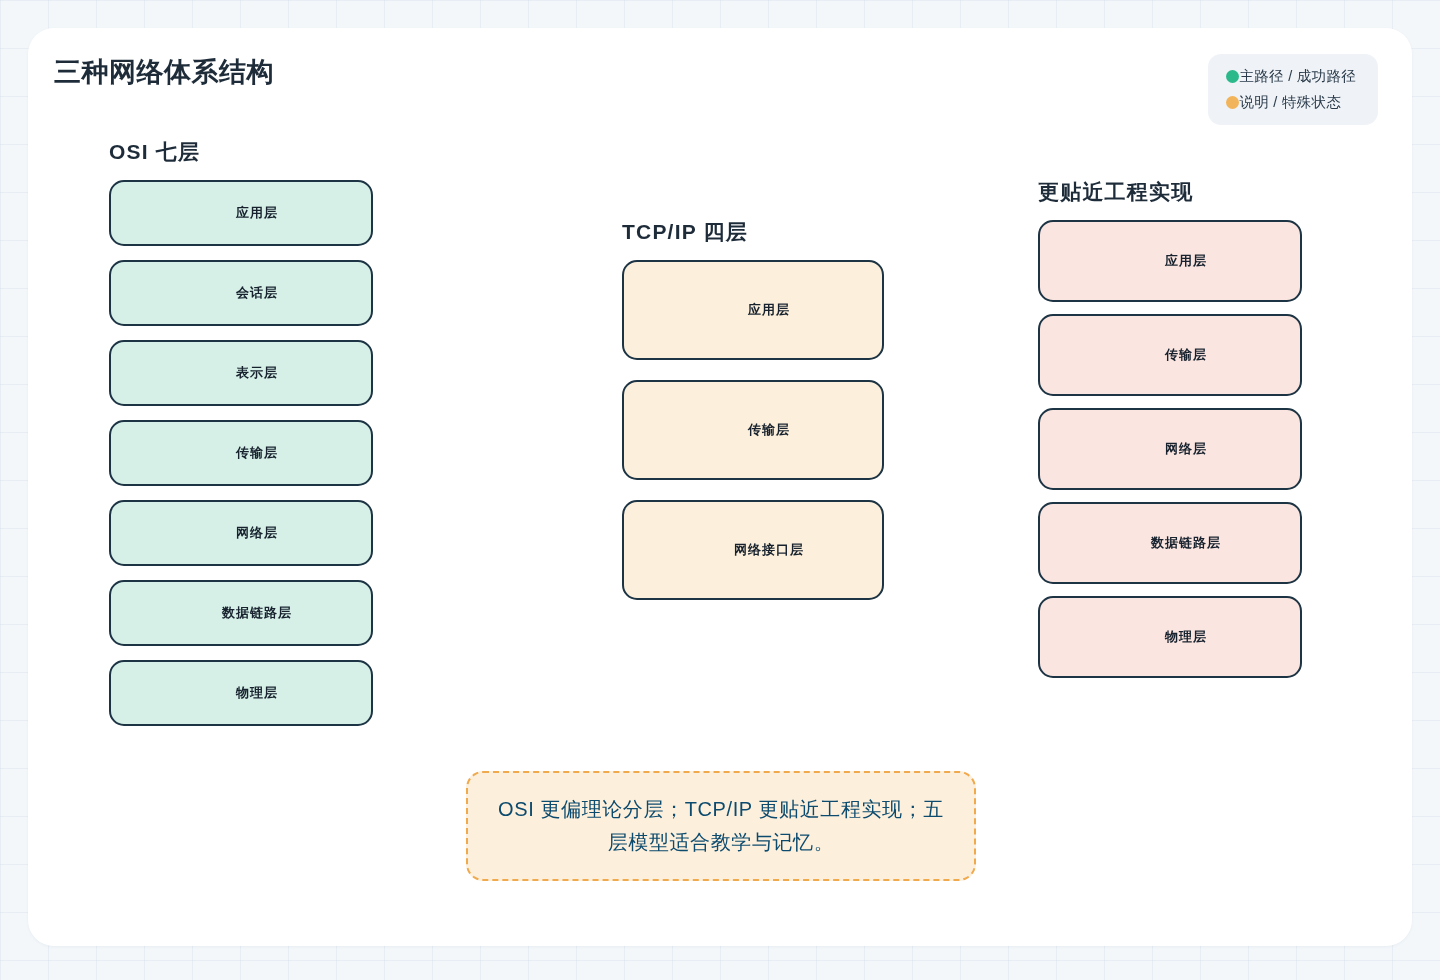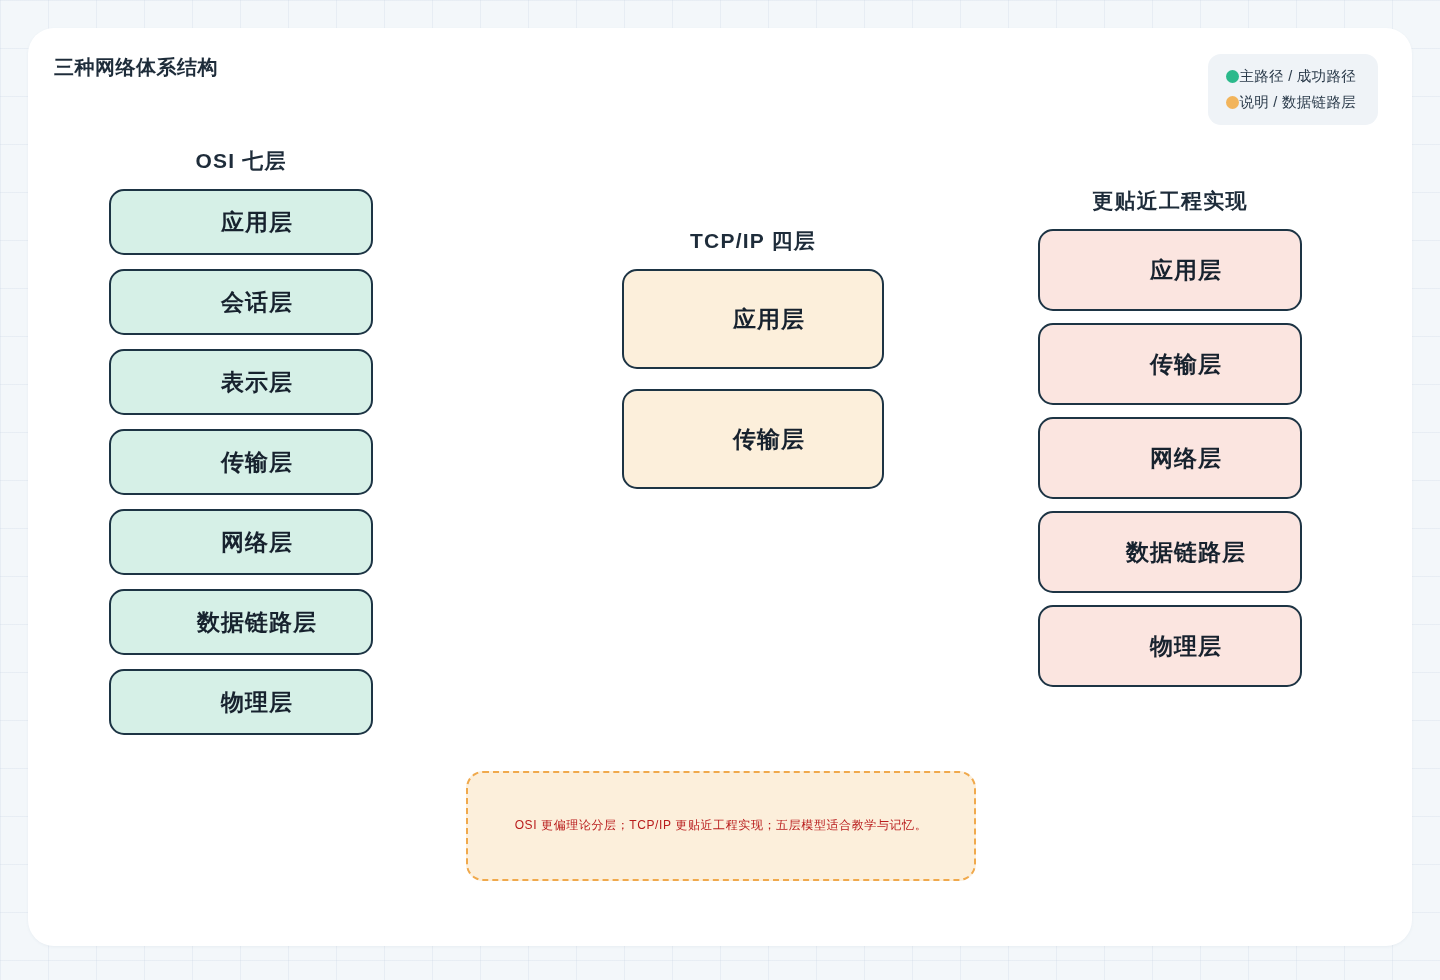--- a/index.html
+++ b/index.html
@@ -30,21 +30,21 @@
     background: #FFFFFF;
     border-radius: 26px;
     box-shadow: 0 1px 3px rgba(80,110,140,0.07);
   }
 
   
   .page-title {
     position: absolute;
     left: 26px;
     top: 26px;
-    font-size: 20px;
+    font-size: 27px;
     font-weight: bold;
     color: #1E2C3A;
     letter-spacing: 0.5px;
   }
 
   
   .legend {
     position: absolute;
     right: 34px;
     top: 26px;
@@ -72,42 +72,41 @@
     font-size: 14.5px;
     color: #2A3A4A;
     letter-spacing: 0.3px;
   }
 
   
   .column {
     position: absolute;
     display: flex;
     flex-direction: column;
-    align-items: center;
-    margin-top: 9px;
+    align-items: flex-start;
   }
   .column-title {
     font-size: 21px;
     font-weight: bold;
     color: #1E2C3A;
     letter-spacing: 1.2px;
     margin-bottom: 14px;
     white-space: nowrap;
   }
   .stack {
     display: flex;
     flex-direction: column;
   }
   .layer-box {
     border: 2.5px solid #1D3444;
     border-radius: 15px;
     display: flex;
     align-items: center;
     justify-content: center;
-    font-size: 23px;
+    font-size: 13px;
     font-weight: bold;
     color: #17222E;
     letter-spacing: 1px;
     padding-left: 32px;
   }
 
   
   .col-osi   { left: 81px;  top: 110px; }
   .col-osi  .layer-box { width: 264px; height: 66px; background: #D6F0E7; }
   .col-osi  .stack { gap: 14px; }
@@ -129,42 +128,42 @@
     min-height: 110px;
     background: #FCEFDB;
     border: 2.5px dashed #F0A94C;
     border-radius: 17px;
     display: flex;
     align-items: center;
     justify-content: center;
     padding: 16px 30px;
   }
   .footnote-text {
-    font-size: 12px;
+    font-size: 20px;
     line-height: 1.65;
-    color: #b91c1c;
-    text-align: left;
+    color: #0c4a6e;
+    text-align: center;
     letter-spacing: 0.6px;
   }
 </style>
 </head>
 <body>
 
 <div class="card">
 
   <div class="page-title">三种网络体系结构</div>
 
   <div class="legend">
     <div class="legend-row">
       <span class="legend-dot green"></span>
       <span class="legend-text">主路径 / 成功路径</span>
     </div>
     <div class="legend-row">
       <span class="legend-dot orange"></span>
-      <span class="legend-text">说明 / 数据链路层</span>
+      <span class="legend-text">说明 / 特殊状态</span>
     </div>
   </div>
 
   <div class="column col-osi">
     <div class="column-title">OSI 七层</div>
     <div class="stack">
       <div class="layer-box">应用层</div>
       <div class="layer-box">会话层</div>
       <div class="layer-box">表示层</div>
       <div class="layer-box">传输层</div>
@@ -172,20 +171,21 @@
       <div class="layer-box">数据链路层</div>
       <div class="layer-box">物理层</div>
     </div>
   </div>
 
   <div class="column col-tcp">
     <div class="column-title">TCP/IP 四层</div>
     <div class="stack">
       <div class="layer-box">应用层</div>
       <div class="layer-box">传输层</div>
+      <div class="layer-box">网络接口层</div>
     </div>
   </div>
 
   <div class="column col-five">
     <div class="column-title">更贴近工程实现</div>
     <div class="stack">
       <div class="layer-box">应用层</div>
       <div class="layer-box">传输层</div>
       <div class="layer-box">网络层</div>
       <div class="layer-box">数据链路层</div>

